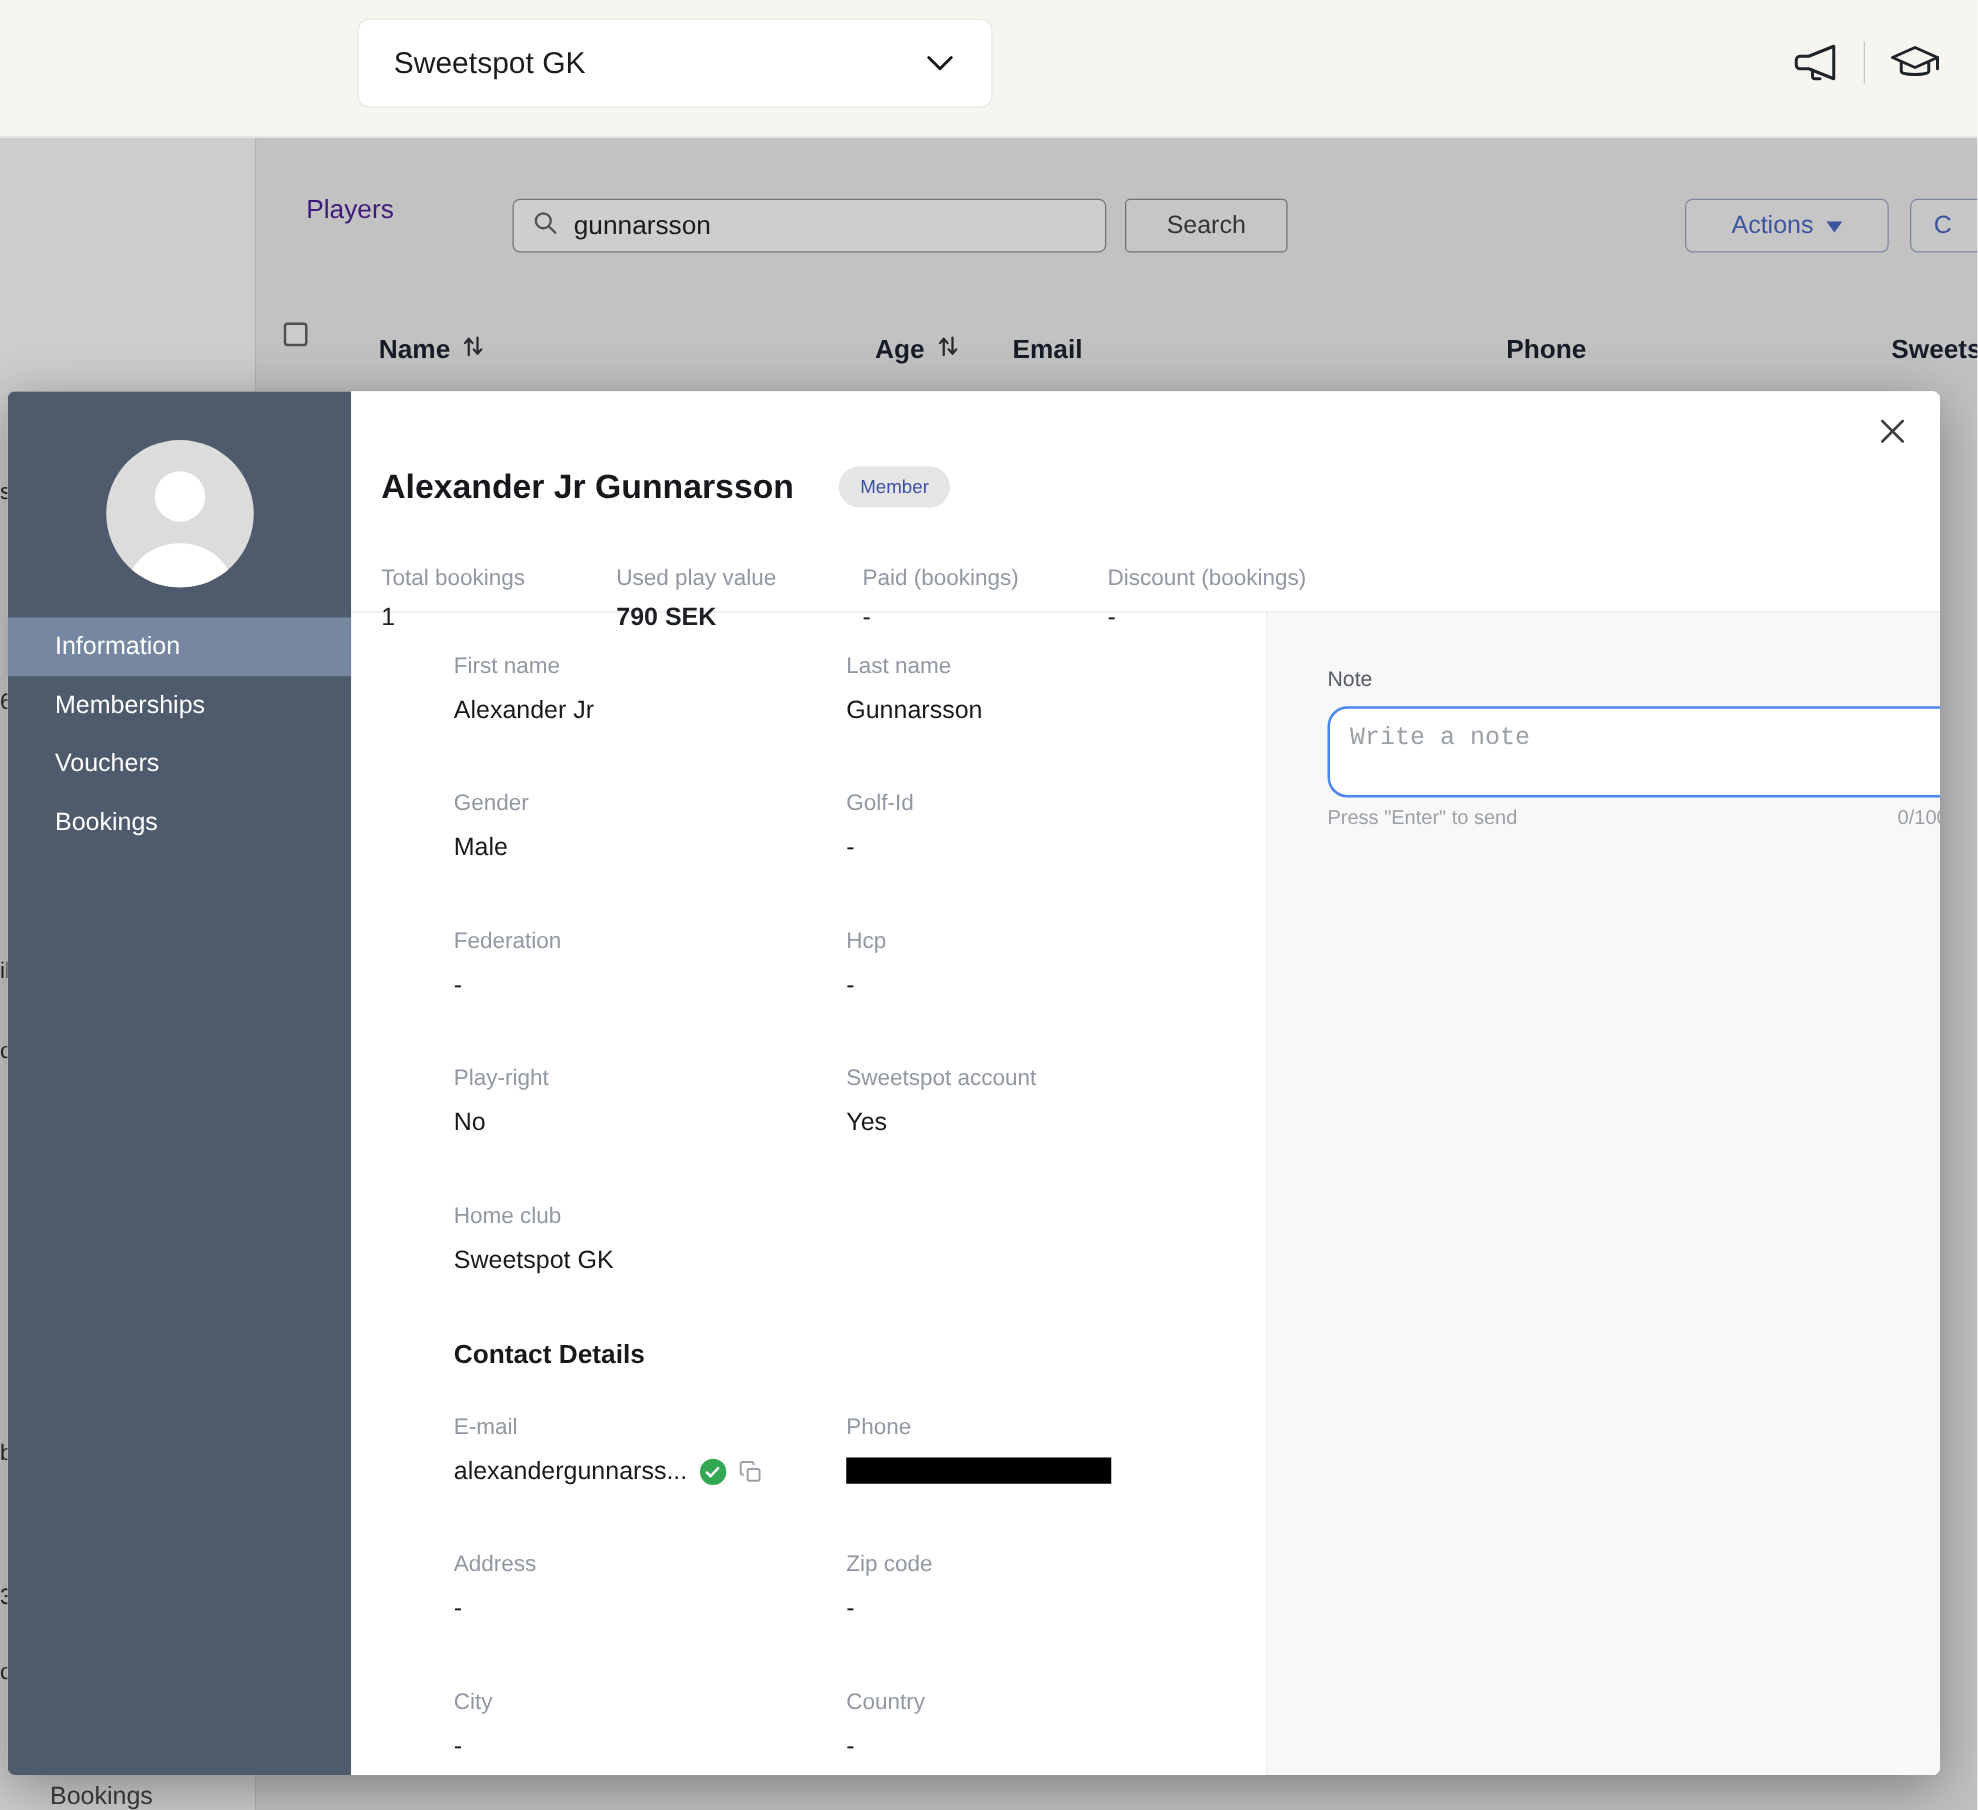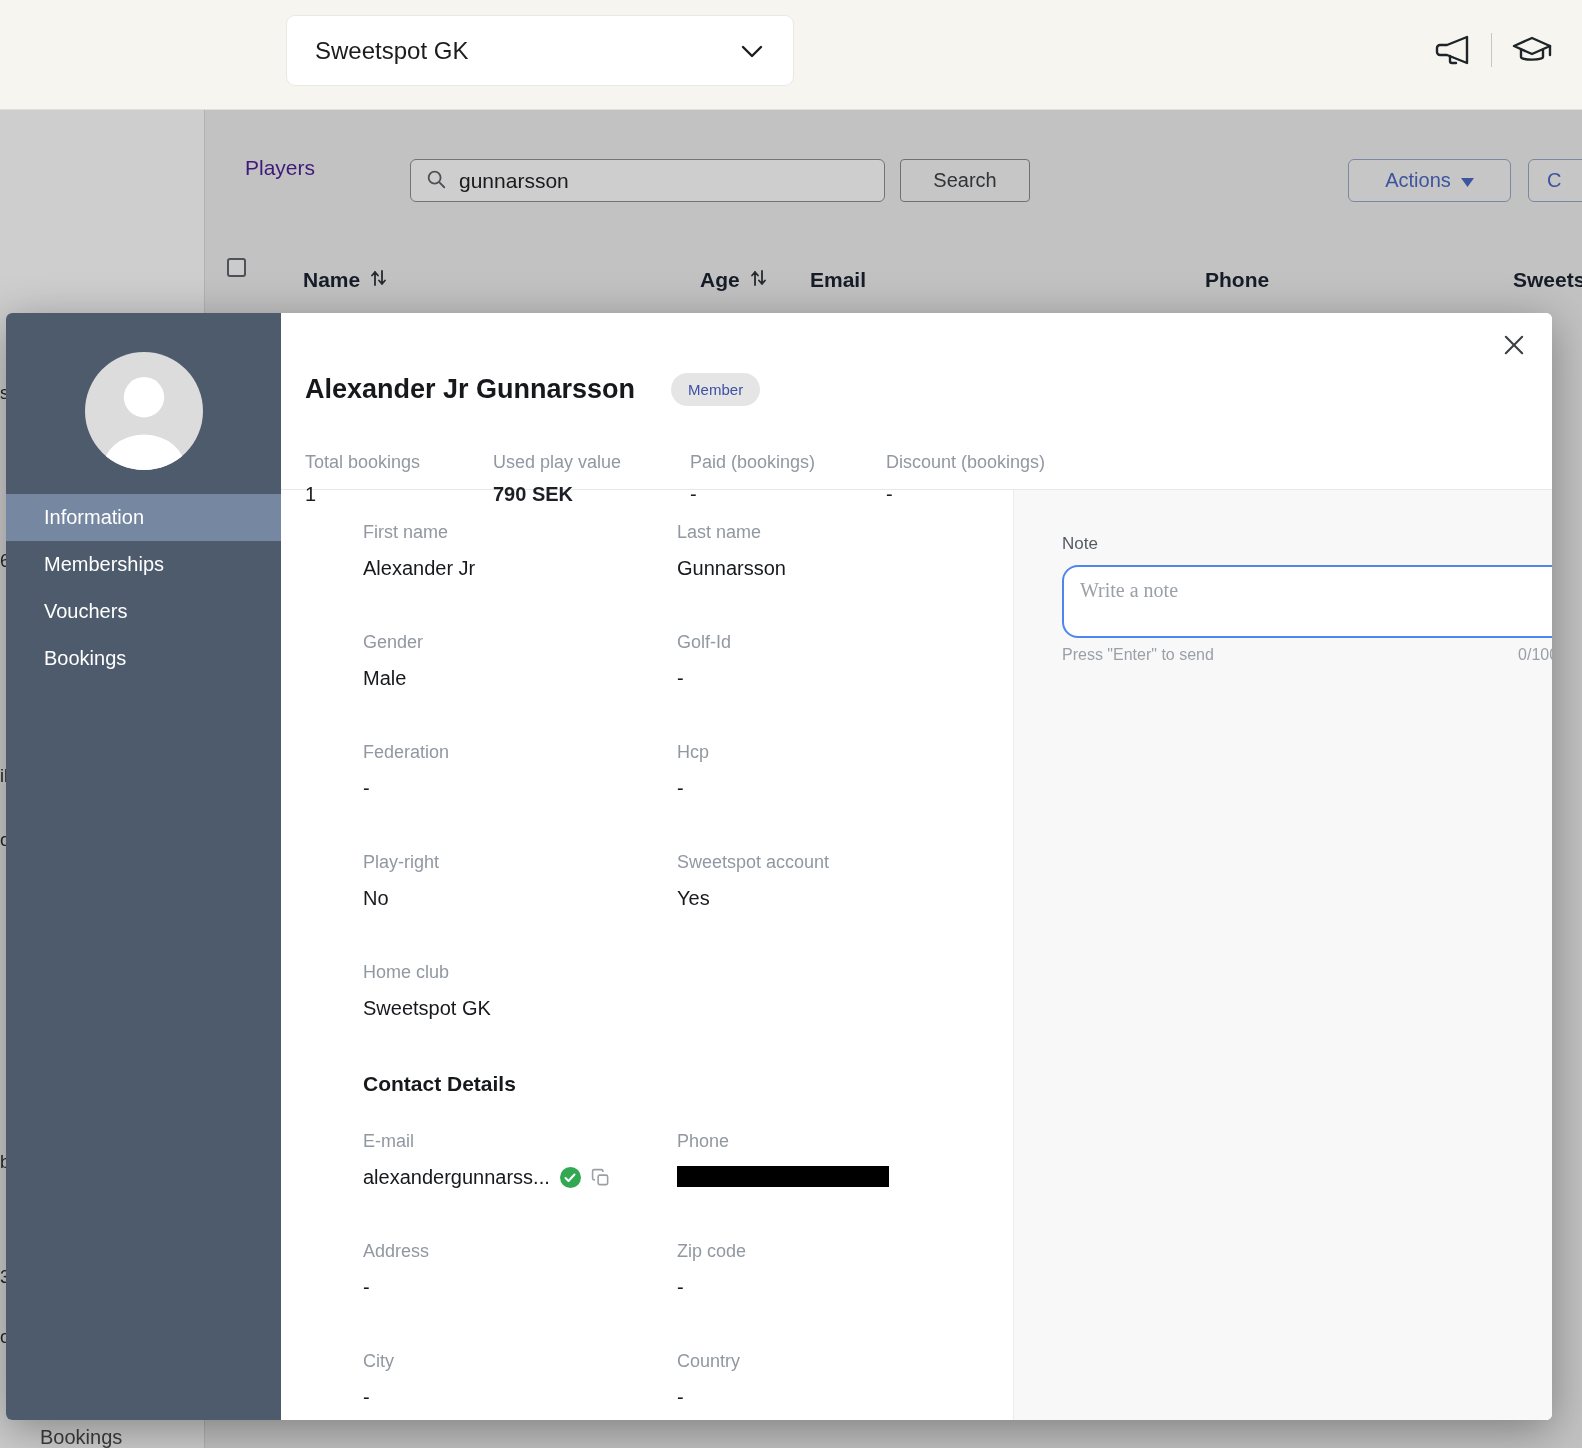--- a/index.html
+++ b/index.html
@@ -95,21 +95,21 @@
   .verify-dot { width: 21px; height: 21px; border-radius: 50%; background: #33a852;
     display: flex; align-items: center; justify-content: center; flex-shrink: 0; }
   .copy-btn { display: flex; align-items: center; cursor: pointer; }
   .redact { width: 212px; height: 21px; background: #000; margin-top: 2px; }
   .email-text { max-width: 218px; overflow: hidden; white-space: nowrap; }
 
   .notes-pane { flex: 1; background: #f8f8f8; border-left: 1px solid #ececec;
     padding: 44px 0 0 48px; }
   .note-label { font-size: 17px; color: #555b63; margin-bottom: 11px; }
   .note-area { width: 505px; height: 73px; border: 2px solid #4d86ee; border-radius: 16px;
-    padding: 12px 16px; font-size: 20px; font-family: Liberation Serif, serif; color: #202124;
+    padding: 12px 16px; font-size: 20px; font-family: Liberation Mono, monospace; color: #202124;
     resize: vertical; outline: none; background: #fff; display: block; }
   .note-area::placeholder { color: #9aa0a6; }
   .note-footer { width: 505px; display: flex; justify-content: space-between;
     margin-top: 8px; font-size: 16px; color: #9aa0a6; }
 </style>
 </head>
 <body>
 
 <div class="bg-page">
   <div class="bg-rail"></div>

